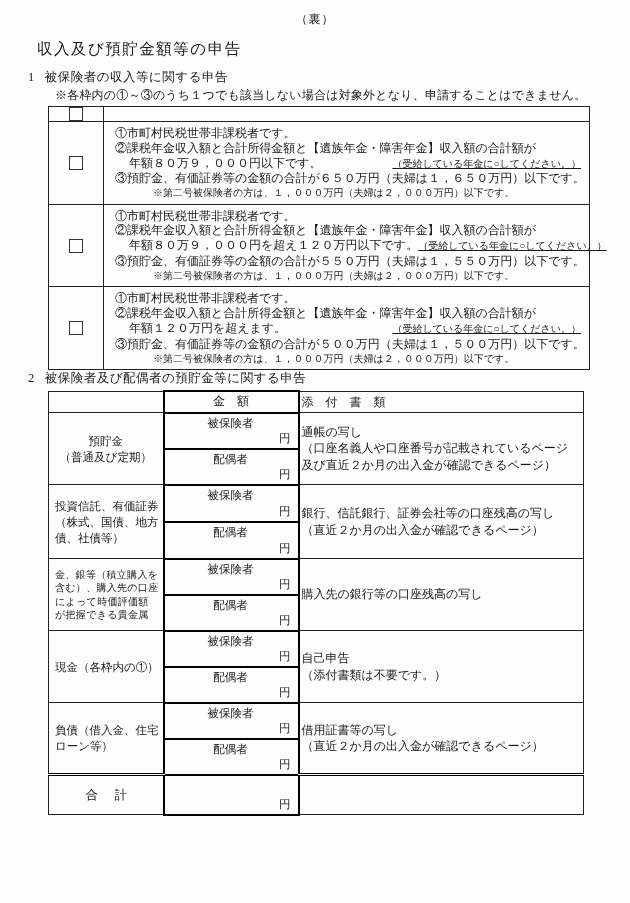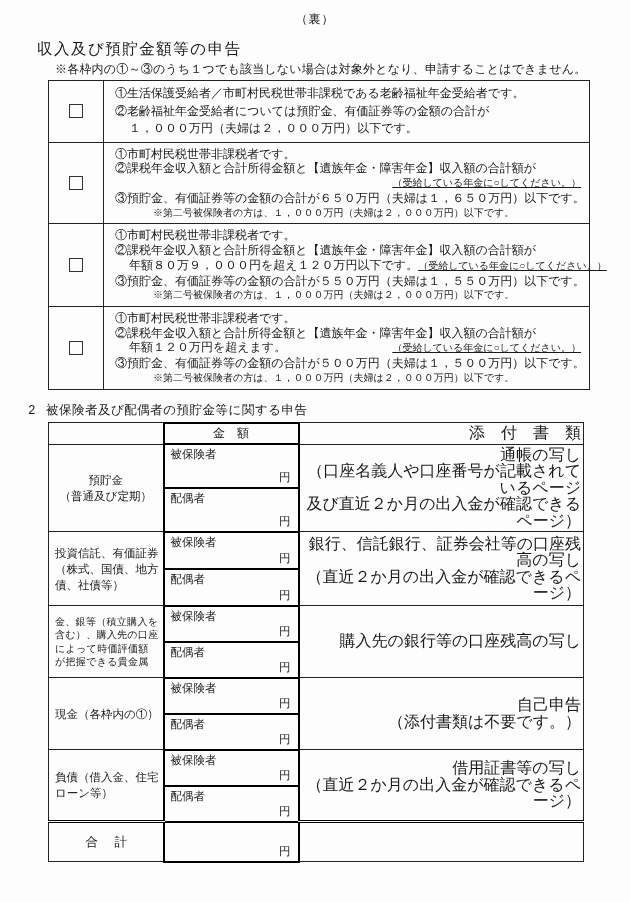--- a/index.html
+++ b/index.html
@@ -7,21 +7,21 @@
   .page {
     position:relative; width:630px; height:903px; margin:0 auto;
     background:#fdfdfd; color:#1a1a1a;
     font-family:"Liberation Serif","DejaVu Serif",serif;
     overflow:hidden;
   }
   .back-label { text-align:center; padding-top:11px; font-size:12px; letter-spacing:1px; }
   .title { font-size:15.5px; font-weight:normal; letter-spacing:1.5px; margin:11px 0 0 37px; }
   .sec-heading { font-size:12.5px; margin-left:28px; letter-spacing:0.5px; }
   .sec-heading.s1 { margin-top:9px; }
-  .sec-heading.s2 { margin-top:12px; margin-bottom:3px;font-family:Liberation Mono, monospace; }
+  .sec-heading.s2 { margin-bottom:3px; }
   .sec-no { display:inline-block; margin-right:10px; }
   .s1-note { font-size:12px; margin:1px 0 2px 55px; letter-spacing:0.2px; }
 
   
   .options { margin-left:48px; width:542px; border:1px solid #222; }
   .option { display:flex; border-top:1px solid #222; }
   .option:first-child { border-top:none; }
   .opt-check-col { width:55px; flex:0 0 55px; border-right:1px solid #222;
                    display:flex; align-items:center; justify-content:center; }
   .checkbox { width:14px; height:14px; border:1.5px solid #333; background:#fdfdfd; }
@@ -29,76 +29,69 @@
   .opt-body.lh-lg .ln { line-height:17.5px; }
   .ln { line-height:14.8px; display:flex; align-items:baseline; white-space:nowrap; }
   .ln.indent { padding-left:14px; }
   .ln.sub { font-size:10px; padding-left:38px; line-height:13.5px; }
   .ln .side-note { font-size:10px; margin-left:auto; padding-right:4px;text-decoration:underline; }
 
   
   table.savings { margin-left:48px; border-collapse:collapse; table-layout:fixed; width:535px; }
   .savings col.c1 { width:115px; } .savings col.c2 { width:135px; } .savings col.c3 { width:285px; }
   .savings td { border:1px solid #222; vertical-align:middle; }
-  .savings td.amt { border:2px solid #000; }
+  .savings td.amt { border:2px solid #000;text-align:center; }
   .savings .head-row td { height:20px;font-family:Liberation Serif, serif; }
   .savings td.head { text-align:center; font-size:12px; }
   .savings td.item { font-size:11.5px; padding:2px 3px 2px 6px; line-height:16px; }
   .savings td.item.center { text-align:center; padding-left:3px; }
   .savings td.item.small { font-size:10px; line-height:13.5px; letter-spacing:0.3px; }
-  .savings td.doc { text-align:right; font-size:16px; line-height:16.5px; padding:2px; }
+  .savings td.doc { text-align:left; font-size:12px; line-height:16.5px; padding:2px; }
   .amt-flex { display:flex; flex-direction:column; justify-content:space-between;
               height:100%; padding:2px 7px 2px 6px; }
   .amt-flex .who { font-size:11.5px; }
   .amt-flex .yen { font-size:11.5px; align-self:flex-end; }
   .r0 td.amt { height:36px; } .r1 td.amt { height:37px; }
   .r2 td.amt { height:31px; } .r3 td.amt { height:35px; }
   .r4 td.amt { height:36px; }
   .total-row td { border-top:3px double #000; }
   .total-row td.amt { height:40px; }
   .total-row td.item { text-align:center; font-size:12.5px; letter-spacing:2px; }
 </style>
 </head>
 <body>
 
 <div class="page">
   <div class="back-label">（裏）</div>
   <h1 class="title">収入及び預貯金額等の申告</h1>
 
+  <div class="sec-heading s1">
+    <span class="sec-no">1</span><span>被保険者の収入等に関する申告</span>
+  </div>
   <div class="s1-note">※各枠内の①～③のうち１つでも該当しない場合は対象外となり、申請することはできません。</div>
 
   <div class="options" id="options">
       <div class="option">
         <div class="opt-check-col">
           <div class="checkbox"></div>
         </div>
-        <div class="opt-body lh-lg">
-          <div class="ln">
-            <span>①生活保護受給者／市町村民税世帯非課税である老齢福祉年金受給者です。</span>
-          </div>
-          <div class="ln">
-            <span>②老齢福祉年金受給者については預貯金、有価証券等の金額の合計が</span>
+      </div>
+      <div class="option">
+        <div class="opt-check-col">
+          <div class="checkbox"></div>
+        </div>
+        <div class="opt-body">
+          <div class="ln">
+            <span>①市町村民税世帯非課税者です。</span>
+          </div>
+          <div class="ln">
+            <span>②課税年金収入額と合計所得金額と【遺族年金・障害年金】収入額の合計額が</span>
           </div>
           <div class="ln indent">
-            <span>１，０００万円（夫婦は２，０００万円）以下です。</span>
-          </div>
-        </div>
-      </div>
-      <div class="option">
-        <div class="opt-check-col">
-          <div class="checkbox"></div>
-        </div>
-        <div class="opt-body">
-          <div class="ln">
-            <span>①市町村民税世帯非課税者です。</span>
-          </div>
-          <div class="ln">
-            <span>②課税年金収入額と合計所得金額と【遺族年金・障害年金】収入額の合計額が</span>
-          </div>
-          <div class="ln indent">
+            <span>年額８０万９，０００円以下です。</span>
             <span class="side-note">（受給している年金に○してください。）</span>
           </div>
           <div class="ln">
             <span>③預貯金、有価証券等の金額の合計が６５０万円（夫婦は１，６５０万円）以下です。</span>
           </div>
           <div class="ln sub">
             <span>※第二号被保険者の方は、１，０００万円（夫婦は２，０００万円）以下です。</span>
           </div>
         </div>
       </div>

